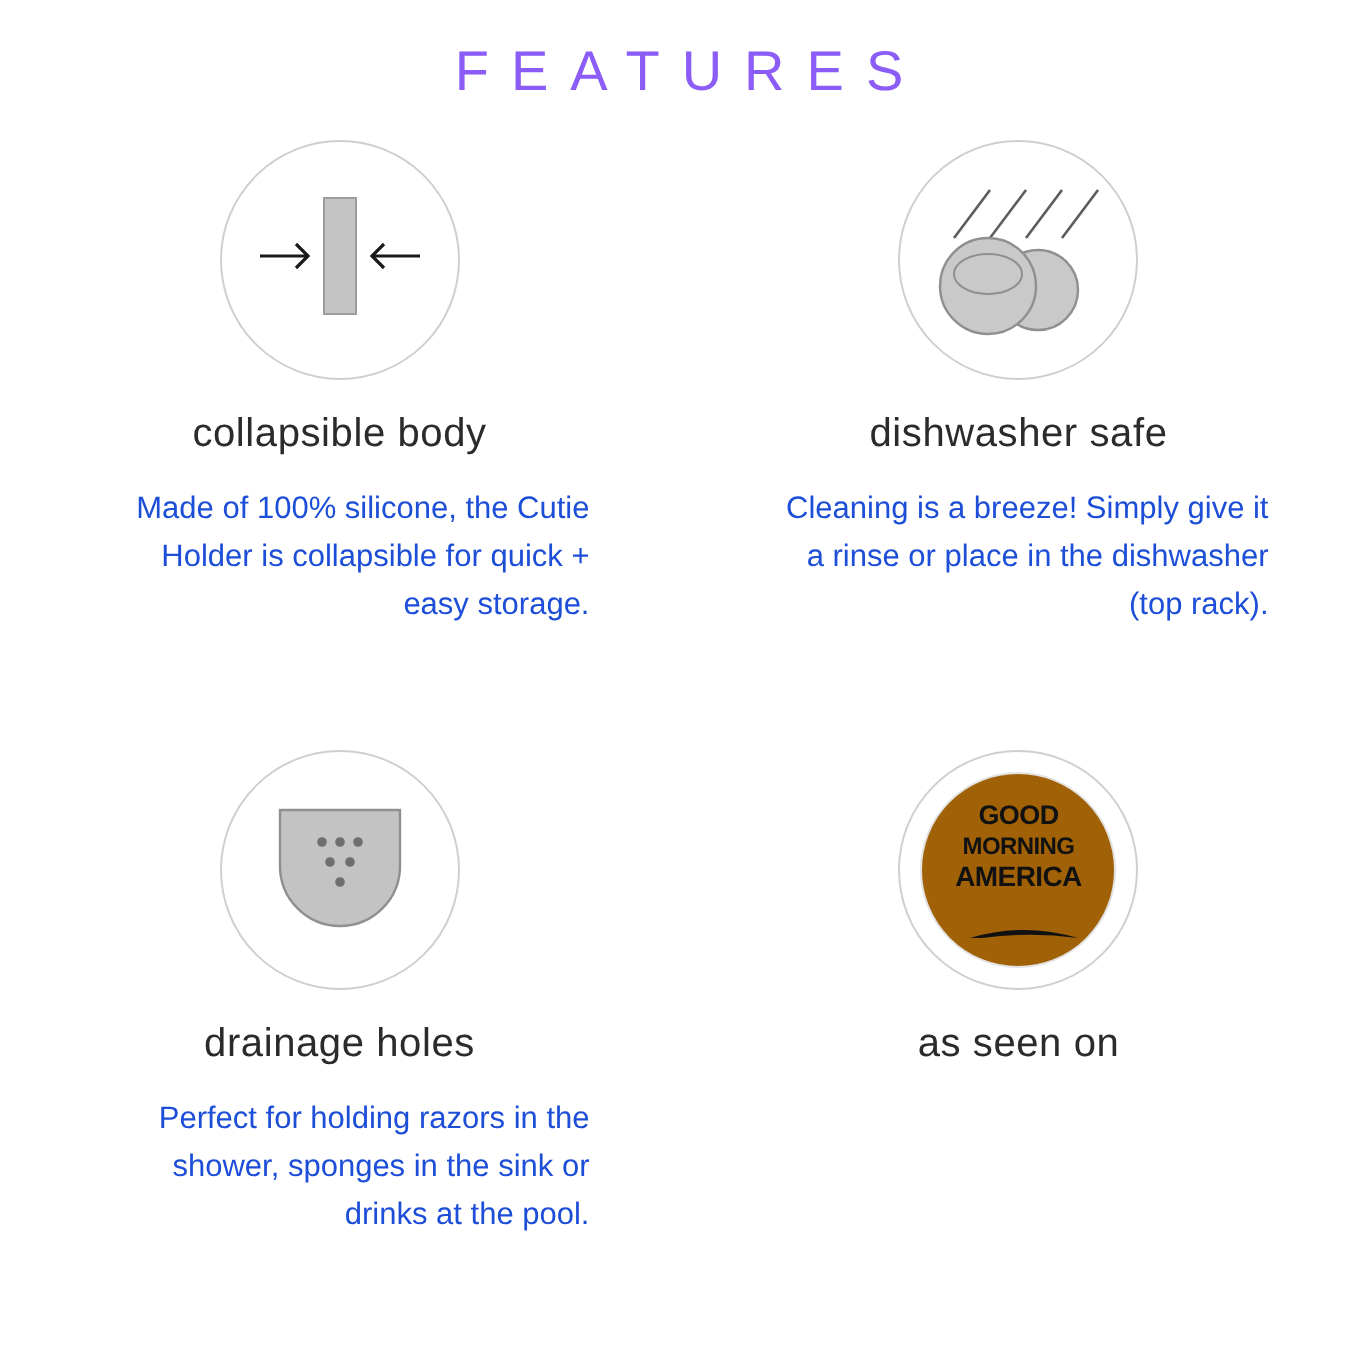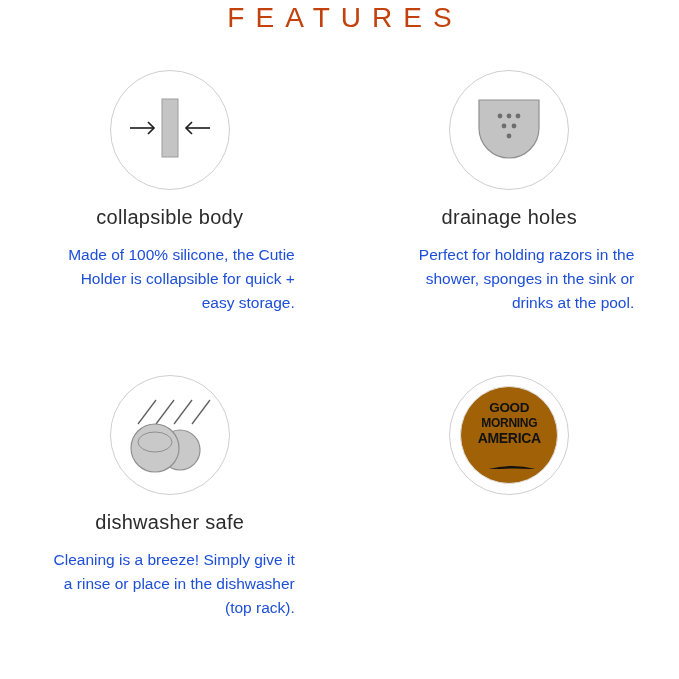--- a/index.html
+++ b/index.html
@@ -18,22 +18,22 @@
     position: relative;
     width: 679px;
     height: 679px;
     box-sizing: border-box;
   }
   .page-title {
     text-align: center;
     font-size: 28px;
     letter-spacing: 11px;
     font-weight: 400;
-    color: #c2410c;
-    padding-top: 2px;
+    color: #8b5cf6;
+    padding-top: 20px;
     margin: 0;
     text-indent: 11px;
   }
   .grid {
     position: absolute;
     top: 70px;
     left: 0;
     width: 679px;
     display: flex;
     flex-wrap: wrap;
@@ -122,62 +122,63 @@
           </svg>
         </span>
       </div>
       <div class="feature-title">collapsible body</div>
       <p class="feature-desc">Made of 100% silicone, the Cutie Holder is collapsible for quick + easy storage.</p>
     </div>
 
     <div class="cell">
       <div class="icon-wrap">
         <span>
+          <svg width="96" height="86" viewBox="0 0 96 86">
+            <line x1="16" y1="34" x2="34" y2="10" stroke="#5d5d5d" stroke-width="1.3"></line>
+            <line x1="34" y1="34" x2="52" y2="10" stroke="#5d5d5d" stroke-width="1.3"></line>
+            <line x1="52" y1="34" x2="70" y2="10" stroke="#5d5d5d" stroke-width="1.3"></line>
+            <line x1="70" y1="34" x2="88" y2="10" stroke="#5d5d5d" stroke-width="1.3"></line>
+            <circle cx="58" cy="60" r="20" fill="#c9c9c9" stroke="#8f8f8f" stroke-width="1.2"></circle>
+            <circle cx="33" cy="58" r="24" fill="#c9c9c9" stroke="#8f8f8f" stroke-width="1.2"></circle>
+            <ellipse cx="33" cy="52" rx="17" ry="10" fill="none" stroke="#8f8f8f" stroke-width="1"></ellipse>
+          </svg>
+        </span>
+      </div>
+      <div class="feature-title">dishwasher safe</div>
+      <p class="feature-desc">Cleaning is a breeze! Simply give it a rinse or place in the dishwasher (top rack).</p>
+    </div>
+
+    <div class="cell">
+      <div class="icon-wrap">
+        <span>
           <svg width="80" height="72" viewBox="0 0 80 72">
             <path d="M10 8 L70 8 L70 36 A30 30 0 0 1 10 36 Z" fill="#c3c3c3" stroke="#8f8f8f" stroke-width="1.2"></path>
             <circle cx="31" cy="24" r="2.4" fill="#6e6e6e"></circle>
             <circle cx="40" cy="24" r="2.4" fill="#6e6e6e"></circle>
             <circle cx="49" cy="24" r="2.4" fill="#6e6e6e"></circle>
             <circle cx="35" cy="34" r="2.4" fill="#6e6e6e"></circle>
             <circle cx="45" cy="34" r="2.4" fill="#6e6e6e"></circle>
             <circle cx="40" cy="44" r="2.4" fill="#6e6e6e"></circle>
           </svg>
         </span>
       </div>
       <div class="feature-title">drainage holes</div>
       <p class="feature-desc">Perfect for holding razors in the shower, sponges in the sink or drinks at the pool.</p>
     </div>
 
     <div class="cell">
       <div class="icon-wrap">
-        <span>
-          <svg width="96" height="86" viewBox="0 0 96 86">
-            <line x1="16" y1="34" x2="34" y2="10" stroke="#5d5d5d" stroke-width="1.3"></line>
-            <line x1="34" y1="34" x2="52" y2="10" stroke="#5d5d5d" stroke-width="1.3"></line>
-            <line x1="52" y1="34" x2="70" y2="10" stroke="#5d5d5d" stroke-width="1.3"></line>
-            <line x1="70" y1="34" x2="88" y2="10" stroke="#5d5d5d" stroke-width="1.3"></line>
-            <circle cx="58" cy="60" r="20" fill="#c9c9c9" stroke="#8f8f8f" stroke-width="1.2"></circle>
-            <circle cx="33" cy="58" r="24" fill="#c9c9c9" stroke="#8f8f8f" stroke-width="1.2"></circle>
-            <ellipse cx="33" cy="52" rx="17" ry="10" fill="none" stroke="#8f8f8f" stroke-width="1"></ellipse>
-          </svg>
-        </span>
-      </div>
-      <div class="feature-title">dishwasher safe</div>
-      <p class="feature-desc">Cleaning is a breeze! Simply give it a rinse or place in the dishwasher (top rack).</p>
-    </div>
-
-    <div class="cell">
-      <div class="icon-wrap">
         <div class="gma-circle">
           <div class="gma-line l1">GOOD</div>
           <div class="gma-line l2">MORNING</div>
           <div class="gma-line l3">AMERICA</div>
           <div class="gma-swoosh">
             <svg width="62" height="9" viewBox="0 0 62 9">
               <path d="M1 8 Q31 -3 61 6 Q31 2 1 8 Z" fill="#111"></path>
             </svg>
           </div>
         </div>
       </div>
+      <div class="feature-title">as seen on</div>
     </div>
 
   </div>
 </div>
 
 </body></html>

